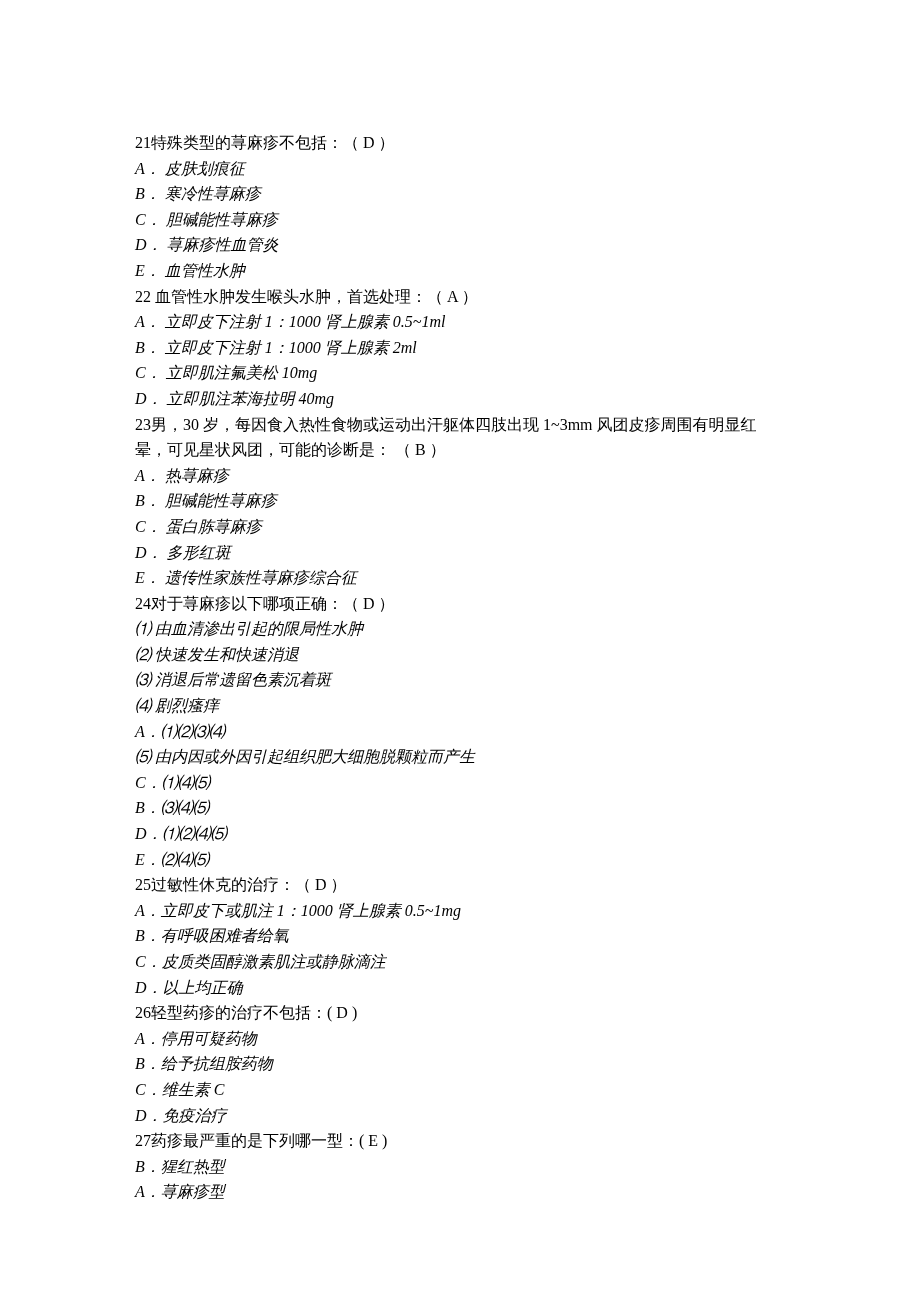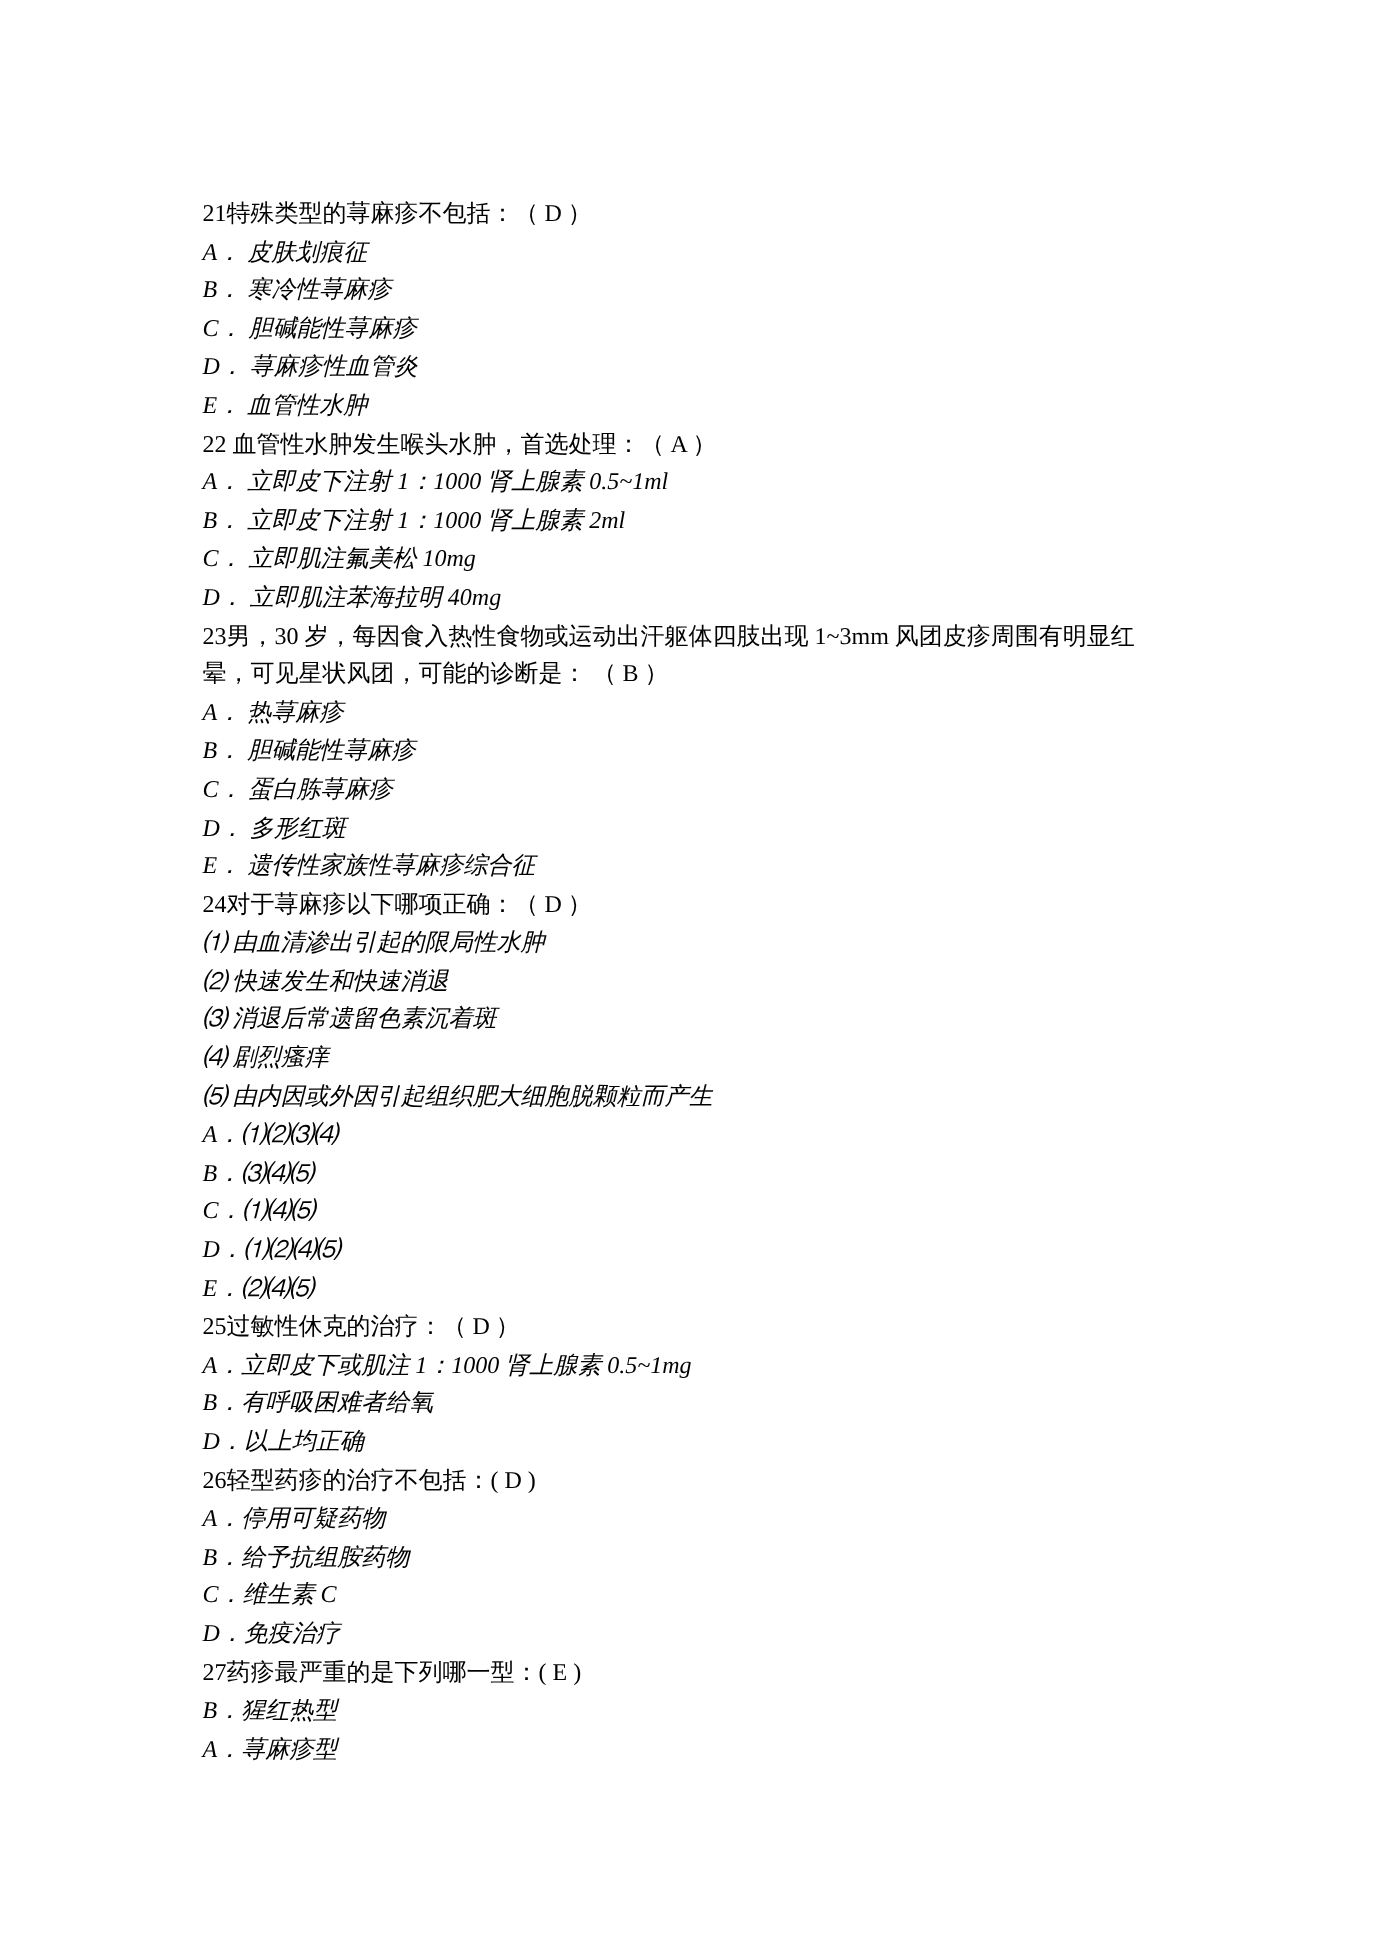--- a/index.html
+++ b/index.html
@@ -59,32 +59,33 @@
     <p class="line option">D． 多形红斑</p>
     <p class="line option">E． 遗传性家族性荨麻疹综合征</p>
   </div>
 
   <div>
     <p class="line q-stem">24对于荨麻疹以下哪项正确：（ D ）</p>
     <p class="line option">⑴ 由血清渗出引起的限局性水肿</p>
     <p class="line option">⑵ 快速发生和快速消退</p>
     <p class="line option">⑶ 消退后常遗留色素沉着斑</p>
     <p class="line option">⑷ 剧烈瘙痒</p>
+    <p class="line option">A．⑴⑵⑶⑷</p>
     <p class="line option">⑸ 由内因或外因引起组织肥大细胞脱颗粒而产生</p>
-    <p class="line option">A．⑴⑵⑶⑷</p>
+    <p class="line option">C．⑴⑷⑸</p>
     <p class="line option">B．⑶⑷⑸</p>
-    <p class="line option">C．⑴⑷⑸</p>
     <p class="line option">D．⑴⑵⑷⑸</p>
     <p class="line option">E．⑵⑷⑸</p>
   </div>
 
   <div>
     <p class="line q-stem">25过敏性休克的治疗：（ D ）</p>
     <p class="line option">A．立即皮下或肌注 1：1000 肾上腺素 0.5~1mg</p>
     <p class="line option">B．有呼吸困难者给氧</p>
+    <p class="line option">C．皮质类固醇激素肌注或静脉滴注</p>
     <p class="line option">D．以上均正确</p>
   </div>
 
   <div>
     <p class="line q-stem">26轻型药疹的治疗不包括：( D )</p>
     <p class="line option">A．停用可疑药物</p>
     <p class="line option">B．给予抗组胺药物</p>
     <p class="line option">C．维生素 C</p>
     <p class="line option">D．免疫治疗</p>
   </div>

